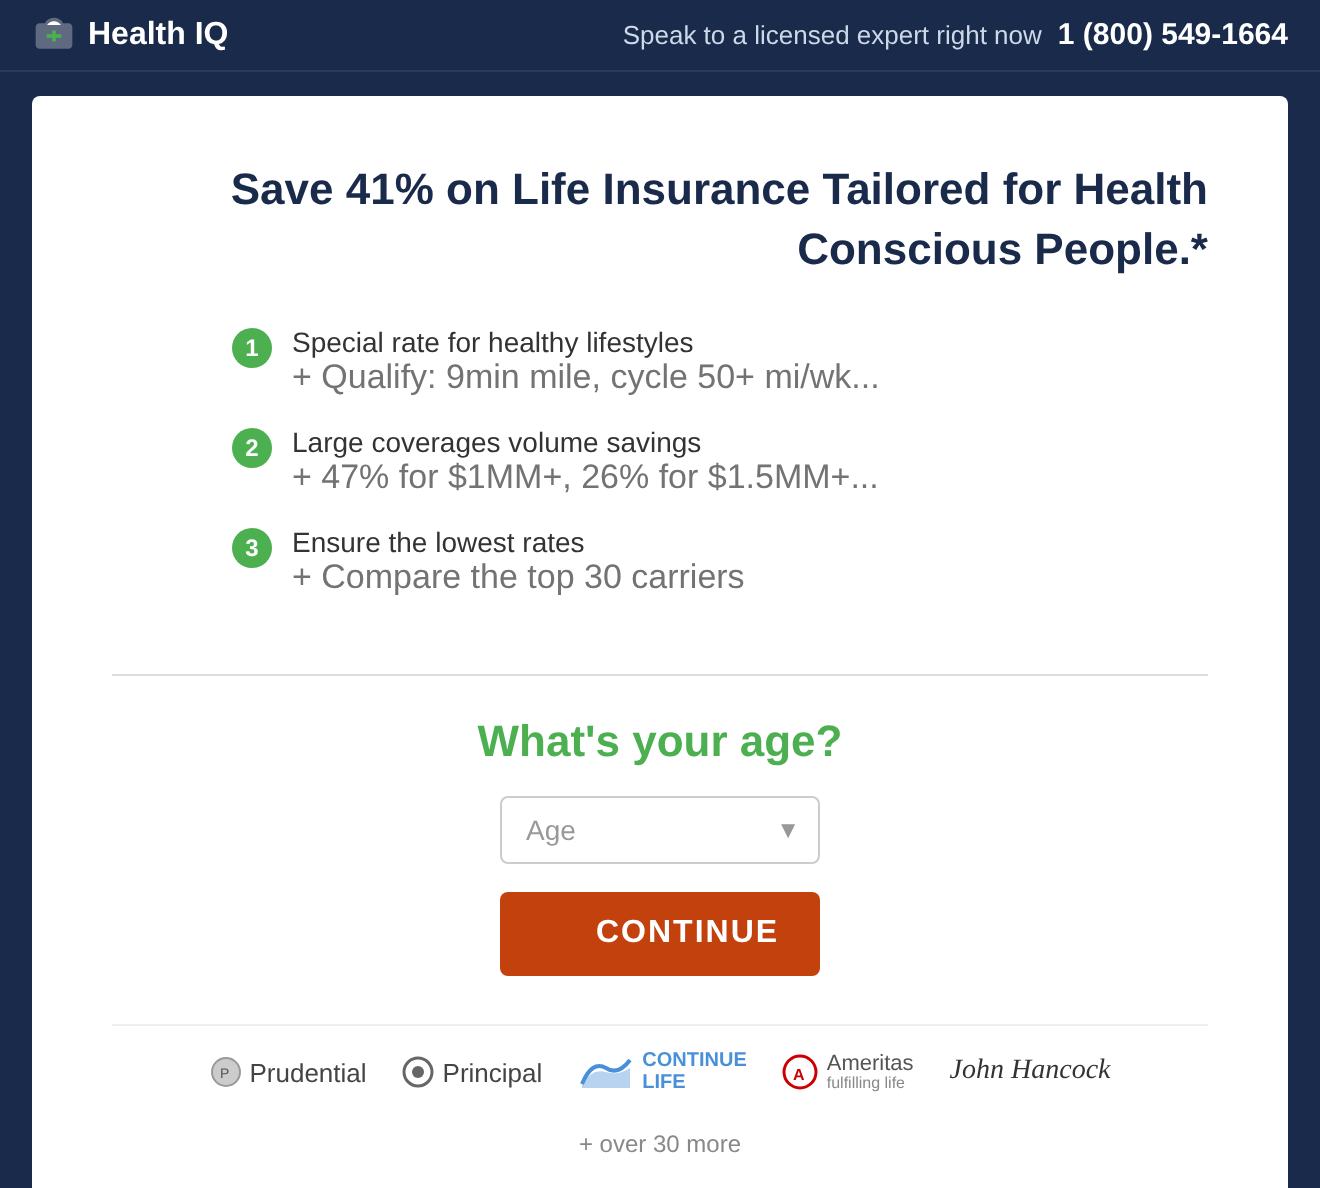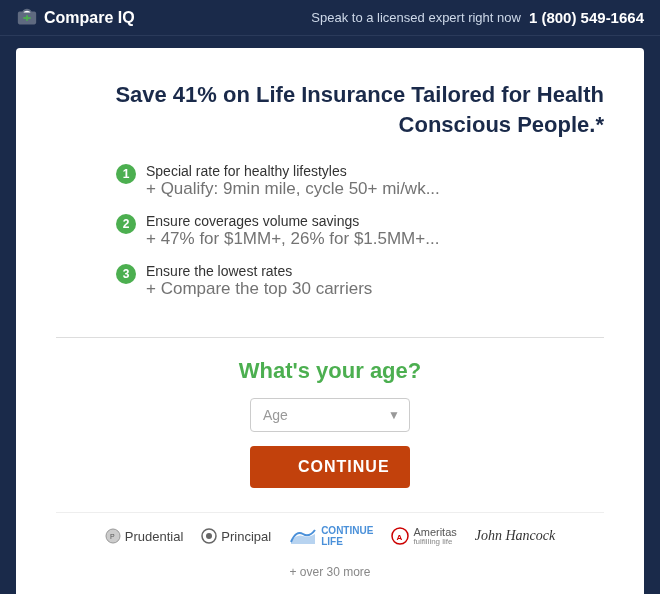--- a/index.html
+++ b/index.html
@@ -206,21 +206,21 @@
 <div class="page-wrapper">
 
   <header class="header">
     <div class="logo-area">
       <svg class="logo-icon" viewBox="0 0 24 24" fill="none" xmlns="http://www.w3.org/2000/svg">
         <path d="M12 2C10 2 8 3 7 5L4 5C3 5 2 6 2 7L2 17C2 18 3 19 4 19L20 19C21 19 22 18 22 17L22 7C22 6 21 5 20 5L17 5C16 3 14 2 12 2Z" fill="#fff" opacity="0.3"></path>
         <path d="M12 4C13.5 4 15 4.8 15.8 6L8.2 6C9 4.8 10.5 4 12 4Z" fill="#fff"></path>
         <rect x="11" y="9" width="2" height="6" fill="#4caf50"></rect>
         <rect x="8" y="11" width="8" height="2" fill="#4caf50"></rect>
       </svg>
-      <span class="logo-text">Compare IQ</span>
+      <span class="logo-text">Health IQ</span>
     </div>
     <div class="header-right">
       <span class="header-speak">Speak to a licensed expert right now</span>
       <span class="header-phone">1 (800) 549-1664</span>
     </div>
   </header>
 
   <main class="main-card">
     <h1 class="headline">Save 41% on Life Insurance Tailored for Health Conscious People.*</h1>
 
@@ -228,21 +228,21 @@
       <li class="feature-item">
         <div class="feature-number">1</div>
         <div class="feature-text">
           <span class="feature-main">Special rate for healthy lifestyles</span>
           <a class="feature-sub" href="#">+ Qualify: 9min mile, cycle 50+ mi/wk...</a>
         </div>
       </li>
       <li class="feature-item">
         <div class="feature-number">2</div>
         <div class="feature-text">
-          <span class="feature-main">Ensure coverages volume savings</span>
+          <span class="feature-main">Large coverages volume savings</span>
           <a class="feature-sub" href="#">+ 47% for $1MM+, 26% for $1.5MM+...</a>
         </div>
       </li>
       <li class="feature-item">
         <div class="feature-number">3</div>
         <div class="feature-text">
           <span class="feature-main">Ensure the lowest rates</span>
           <a class="feature-sub" href="#">+ Compare the top 30 carriers</a>
         </div>
       </li>

